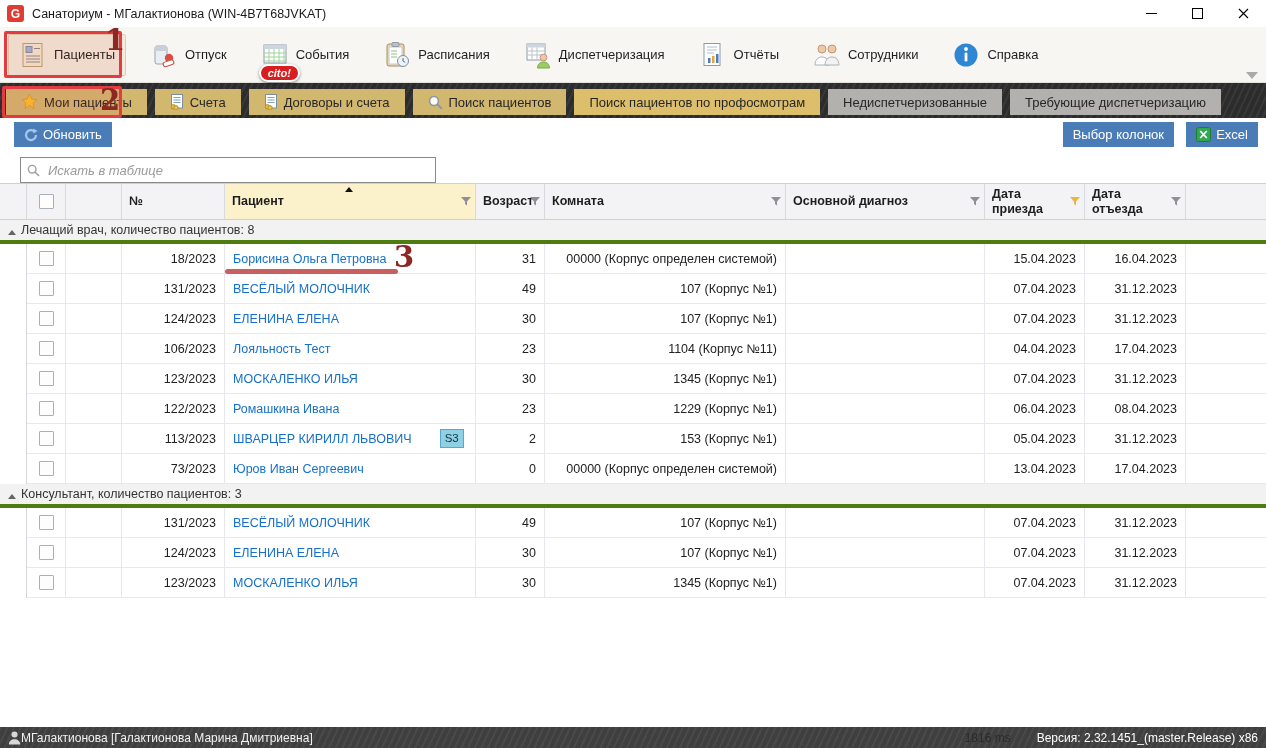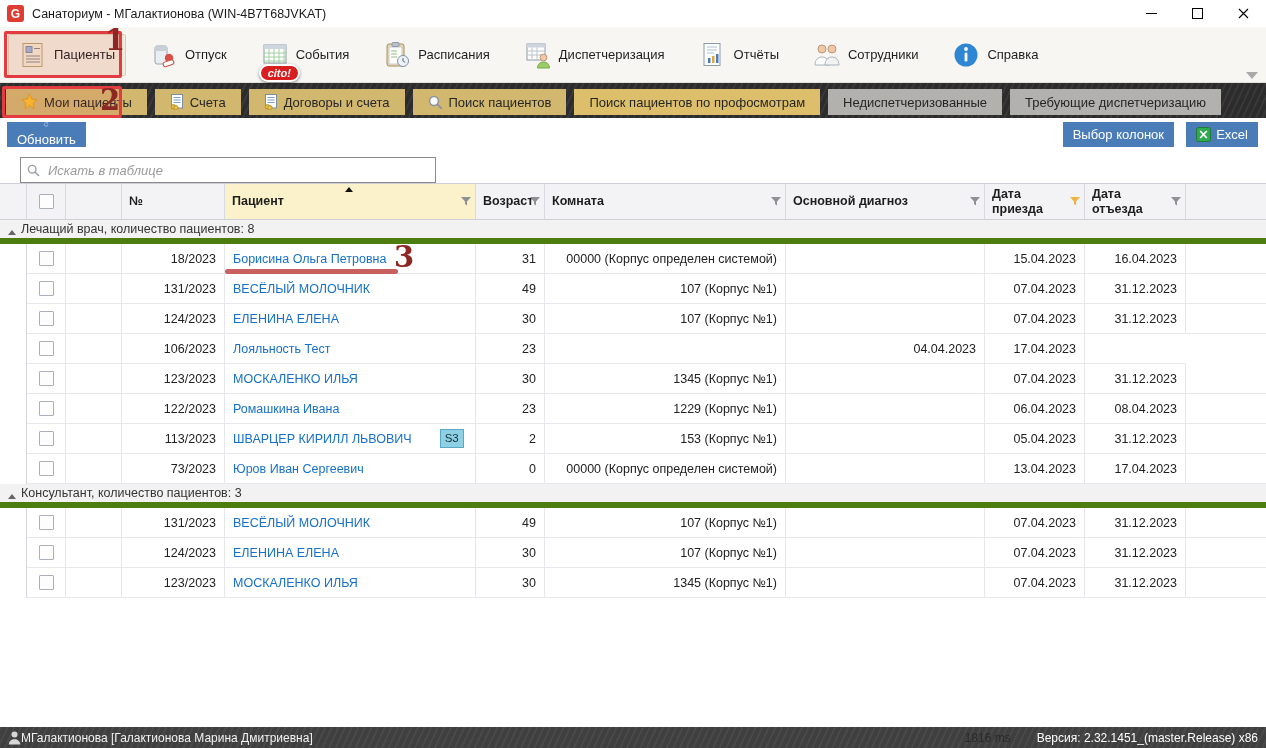--- a/index.html
+++ b/index.html
@@ -29,40 +29,40 @@
     background-image:repeating-linear-gradient(115deg,rgba(255,255,255,.06) 0 2px,transparent 2px 6px);
     display:flex;align-items:flex-start;padding:6px 0 0 6px;gap:8px;box-sizing:border-box;}
   .tab{height:26px;display:flex;align-items:center;gap:6px;padding:0 15px;font-size:13px;color:#262626;
        background:#d2b76e;white-space:nowrap;}
   .tab.sel2{background:#ddbf6b;}
   .tab.gray{background:#b2b1ae;}
   
   .actionrow{height:33px;background:#fff;position:relative;}
   .bluebtn{position:absolute;top:4px;height:25px;background:#4a7db8;color:#fff;font-size:13px;
            display:flex;align-items:center;gap:5px;padding:0 10px;box-sizing:border-box;}
-  #btn-refresh{left:7px;flex-direction:column;}
+  #btn-refresh{left:14px;}
   #btn-cols{right:92px;}
   #btn-excel{right:8px;}
   
   .searchrow{height:32px;background:#fff;display:flex;align-items:flex-end;padding-left:20px;box-sizing:border-box;}
   .searchbox{width:416px;height:26px;border:1px solid #8a8a8a;display:flex;align-items:center;
              padding-left:6px;gap:6px;background:#fff;box-sizing:border-box;}
   .searchbox input{border:none;outline:none;flex:1;font-size:13px;font-family:inherit;height:20px;}
   .searchbox input::placeholder{font-style:italic;color:#9a9a9a;}
   
   .ghead,.r{display:grid;grid-template-columns:27px 39px 56px 103px 251px 69px 241px 199px 100px 101px minmax(0,1fr);}
   .ghead{height:37px;background:#f3f3f6;border-top:1px solid #cfcfd8;border-bottom:1px solid #cfcfd8;
          font-size:12.5px;font-weight:bold;color:#1e1e1e;box-sizing:border-box;}
   .hc{border-right:1px solid #d9d9e0;display:flex;align-items:center;padding:0 18px 0 7px;position:relative;line-height:1.15;}
   .hc.last{border-right:none;}
   .hc.pat{background:#fbf2cb;}
   .funnel{position:absolute;right:3px;top:50%;transform:translateY(-50%);}
   .sortup{position:absolute;top:3px;left:48%;width:0;height:0;border-left:4px solid transparent;
           border-right:4px solid transparent;border-bottom:5px solid #111;}
-  .group-row{height:24px;display:flex;align-items:center;background:#f2f2f2;border-bottom:6px solid #4d7c0f;
+  .group-row{height:24px;display:flex;align-items:center;background:#f2f2f2;border-bottom:4px solid #4d7c0f;
              font-size:12.5px;color:#333;padding-left:21px;position:relative;box-sizing:border-box;}
   .gtri{position:absolute;left:8px;top:10px;width:0;height:0;border-left:4px solid transparent;
         border-right:4px solid transparent;border-bottom:5px solid #666;}
   .r{height:30px;font-size:12.5px;background:#fff;}
   .c{border-right:1px solid #e6e6ec;border-bottom:1px solid #e8e8ee;display:flex;align-items:center;
      padding:0 8px;box-sizing:border-box;overflow:hidden;white-space:nowrap;}
   .c.ind{border-bottom:none;border-right:1px solid #d5d5de;padding:0;}
   .c.fill{border-right:none;}
   .c.num,.c.age,.c.room,.c.arr,.c.dep{justify-content:flex-end;}
   .cb{width:13px;height:13px;border:1px solid #a8b0bb;background:#fdfdfd;border-radius:1px;}
@@ -369,20 +369,21 @@
   <span class="c ind"></span>
   <span class="c cc">
       <span class="cb"></span>
     </span>
   <span class="c"></span>
   <span class="c num">106/2023</span>
   <span class="c pat">
       <span class="plink">Лояльность Тест</span>
     </span>
   <span class="c age">23</span>
+  <span class="c room">1104 (Корпус №11)</span>
   <span class="c diag"></span>
   <span class="c arr">04.04.2023</span>
   <span class="c dep">17.04.2023</span>
   <span class="c fill"></span>
 </div>
 <div class="r">
   <span class="c ind"></span>
   <span class="c cc">
       <span class="cb"></span>
     </span>

